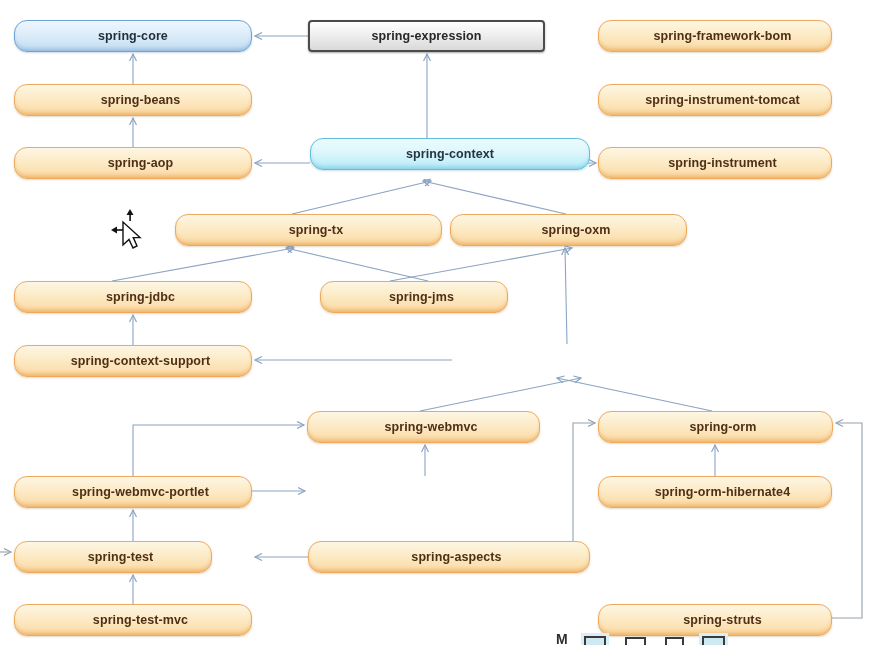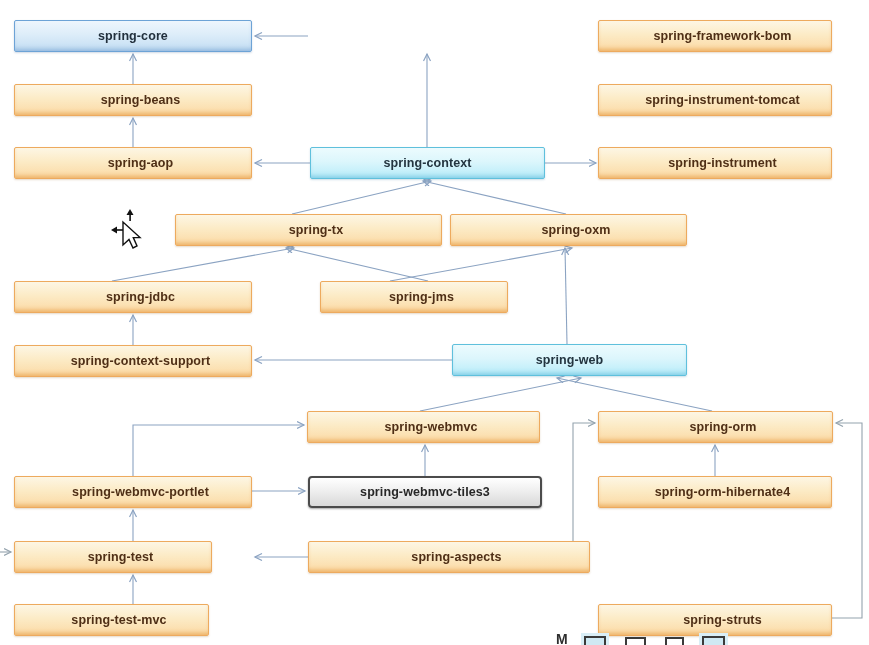--- a/index.html
+++ b/index.html
@@ -11,21 +11,21 @@
   #edge-layer{position:absolute;left:0;top:0;z-index:1;pointer-events:none;}
   .edge{fill:none;stroke:var(--connector,#8ba3c2);stroke-width:1.1;}
   .edge.gray{stroke:var(--connector-gray,#94a3ae);}
   #ah path{stroke:var(--connector,#8ba3c2);}
   #ah-gray path{stroke:var(--connector-gray,#94a3ae);}
 
   .node{
     position:absolute;height:32px;box-sizing:border-box;z-index:2;
     display:flex;align-items:center;justify-content:center;
     font-weight:bold;font-size:12.5px;letter-spacing:.1px;
-    border-radius:2px;
+    border-radius:13px;
   }
   .node.orange{
     border:1px solid var(--orange-border,#edaa5e);
     background:linear-gradient(180deg,var(--orange-top,#fdf6e4) 0%,#fcebc6 45%,var(--orange-bottom,#fbd9a4) 100%);
     color:var(--orange-text,#4f2f16);
     box-shadow:inset 0 -4px 4px -2px rgba(226,150,60,.6),0 1px 2px rgba(160,120,60,.28);
     padding-left:15px;
   }
   .node.blue{
     border:1px solid var(--blue-border,#6da3d6);
@@ -101,49 +101,48 @@
       <polyline points="252,491 305,491" class="edge" marker-end="url(#ah)"></polyline>
       <polyline points="133,541 133,510" class="edge" marker-end="url(#ah)"></polyline>
       <polyline points="308,557 255,557" class="edge" marker-end="url(#ah)"></polyline>
       <polyline points="133,604 133,575" class="edge" marker-end="url(#ah)"></polyline>
       <polyline points="0,552 11,552" class="edge gray" marker-end="url(#ah-gray)"></polyline>
       <polyline points="542,556 573,556 573,423 595,423" class="edge gray" marker-end="url(#ah-gray)"></polyline>
       <polyline points="832,618 862,618 862,423 836,423" class="edge gray" marker-end="url(#ah-gray)"></polyline>
     </svg>
 
   <div class="node blue" style="left:14px;top:20px;width:238px">spring-core</div>
+  <div class="node gray" style="left:308px;top:20px;width:237px">spring-expression</div>
   <div class="node orange" style="left:598px;top:20px;width:234px">spring-framework-bom</div>
 
   <div class="node orange" style="left:14px;top:84px;width:238px">spring-beans</div>
   <div class="node orange" style="left:598px;top:84px;width:234px">spring-instrument-tomcat</div>
 
   <div class="node orange" style="left:14px;top:147px;width:238px">spring-aop</div>
-  <div class="node cyan" style="left:310px;top:147px;width:235px">spring-context</div>
+  <div class="node cyan" style="left:310px;top:138px;width:280px">spring-context</div>
   <div class="node orange" style="left:598px;top:147px;width:234px">spring-instrument</div>
 
   <div class="node orange" style="left:175px;top:214px;width:267px">spring-tx</div>
   <div class="node orange" style="left:450px;top:214px;width:237px">spring-oxm</div>
 
   <div class="node orange" style="left:14px;top:281px;width:238px">spring-jdbc</div>
   <div class="node orange" style="left:320px;top:281px;width:188px">spring-jms</div>
 
   <div class="node orange" style="left:14px;top:345px;width:238px">spring-context-support</div>
-  <div class="node cyan" style="left:452px;top:344px;width:235px">spring-web</div>
 
   <div class="node orange" style="left:307px;top:411px;width:233px">spring-webmvc</div>
   <div class="node orange" style="left:598px;top:411px;width:235px">spring-orm</div>
 
   <div class="node orange" style="left:14px;top:476px;width:238px">spring-webmvc-portlet</div>
-  <div class="node gray" style="left:308px;top:476px;width:234px">spring-webmvc-tiles3</div>
   <div class="node orange" style="left:598px;top:476px;width:234px">spring-orm-hibernate4</div>
 
   <div class="node orange" style="left:14px;top:541px;width:198px">spring-test</div>
   <div class="node orange" style="left:308px;top:541px;width:282px">spring-aspects</div>
 
-  <div class="node orange" style="left:14px;top:604px;width:195px">spring-test-mvc</div>
+  <div class="node orange" style="left:14px;top:604px;width:238px">spring-test-mvc</div>
   <div class="node orange" style="left:598px;top:604px;width:234px">spring-struts</div>
 
   <svg id="cursor" width="40" height="48" viewBox="0 0 40 48">
     <g stroke="#111" stroke-width="1.4" fill="#fff">
       <path d="M13,13 L13,36 L19,30.5 L23,39 L27,37 L23.3,28.6 L30,28.6 Z"></path>
     </g>
     <g fill="#111">
       <rect x="19.3" y="5" width="1.6" height="7"></rect>
       <path d="M20,0 L16.5,6 L23.5,6 Z"></path>
       <rect x="6" y="20.2" width="7" height="1.6"></rect>

